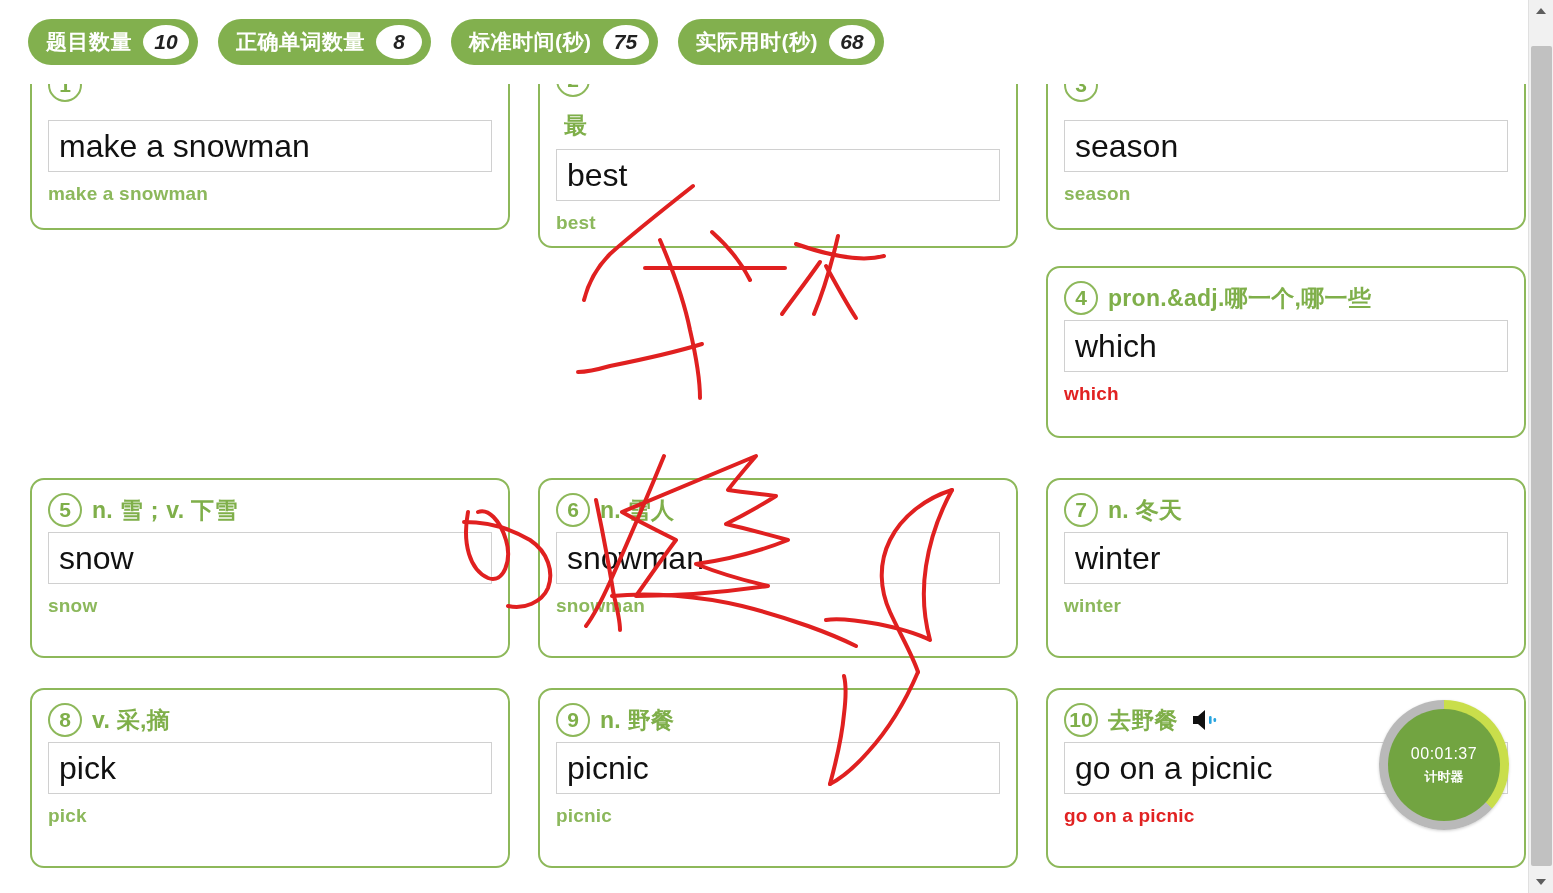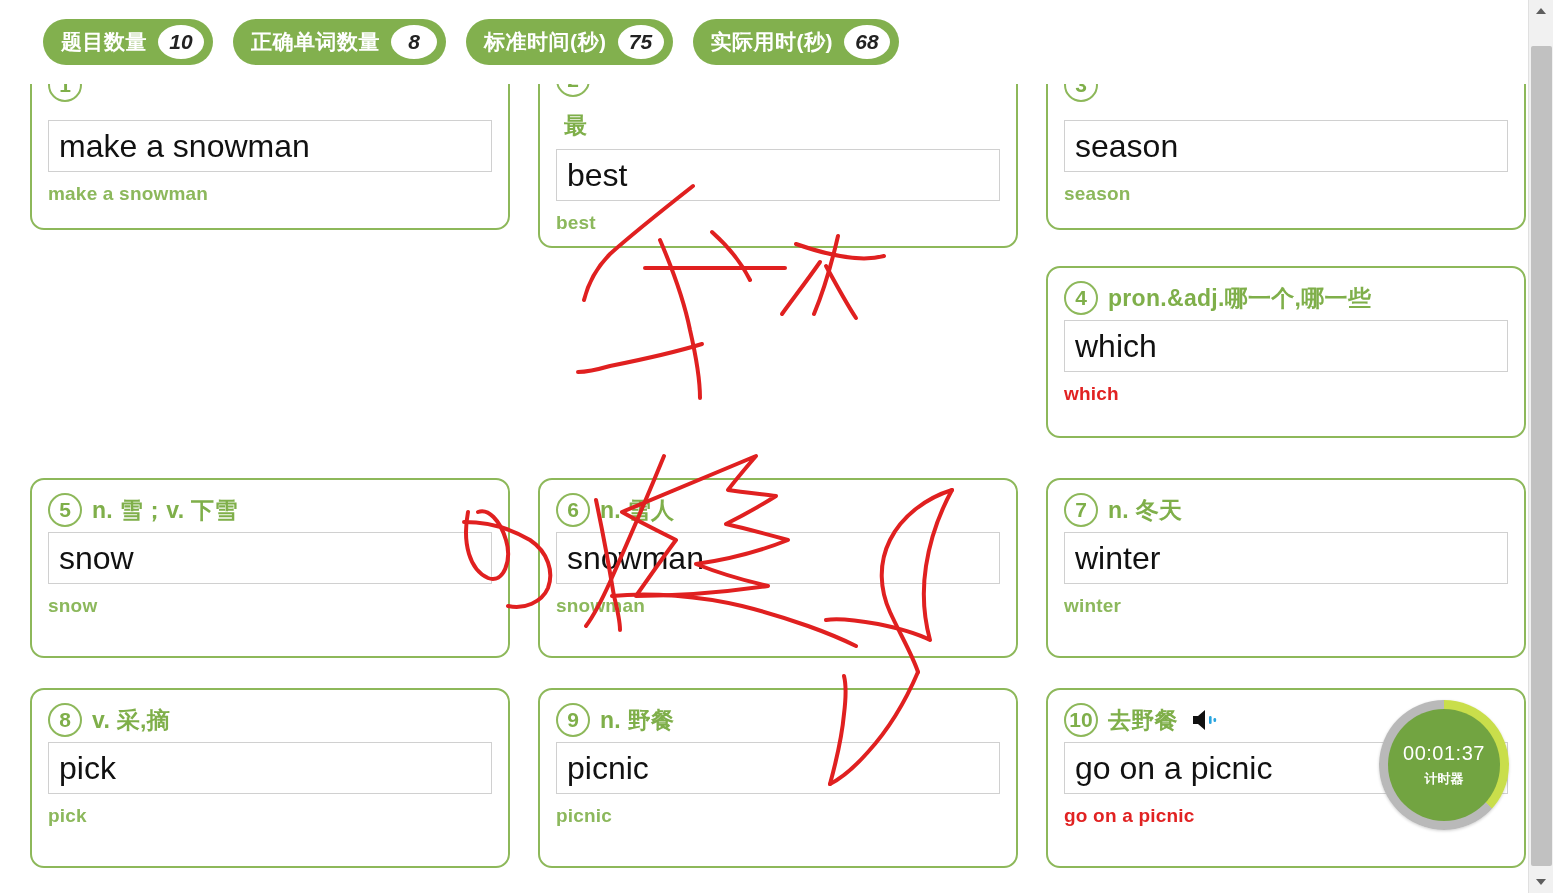--- a/index.html
+++ b/index.html
@@ -14,21 +14,21 @@
   #app {
     position: relative;
     width: 1553px; height: 893px;
     background: #ffffff;
     overflow: hidden;
   }
 
   
   .header {
     position: absolute;
-    left: 15px; top: 0;
+    left: 0; top: 0;
     width: 1528px; height: 84px;
     background: #ffffff;
     display: flex;
     align-items: center;
     padding-left: 28px;
     z-index: 30;
   }
   .stat-pill {
     display: flex;
     align-items: center;
@@ -170,21 +170,21 @@
   .timer-inner {
     width: 112px; height: 112px;
     border-radius: 50%;
     background: #72A441;
     display: flex;
     flex-direction: column;
     align-items: center;
     justify-content: center;
     color: #ffffff;
   }
-  .timer-time { font-size: 20px; letter-spacing: .5px; margin-bottom: 5px; }
+  .timer-time { font-size: 16px; letter-spacing: .5px; margin-bottom: 5px; }
   .timer-label { font-size: 13px; font-weight: bold; }
 
   
   .ink {
     position: absolute;
     left: 0; top: 0;
     width: 1528px; height: 893px;
     pointer-events: none;
     z-index: 20;
   }

